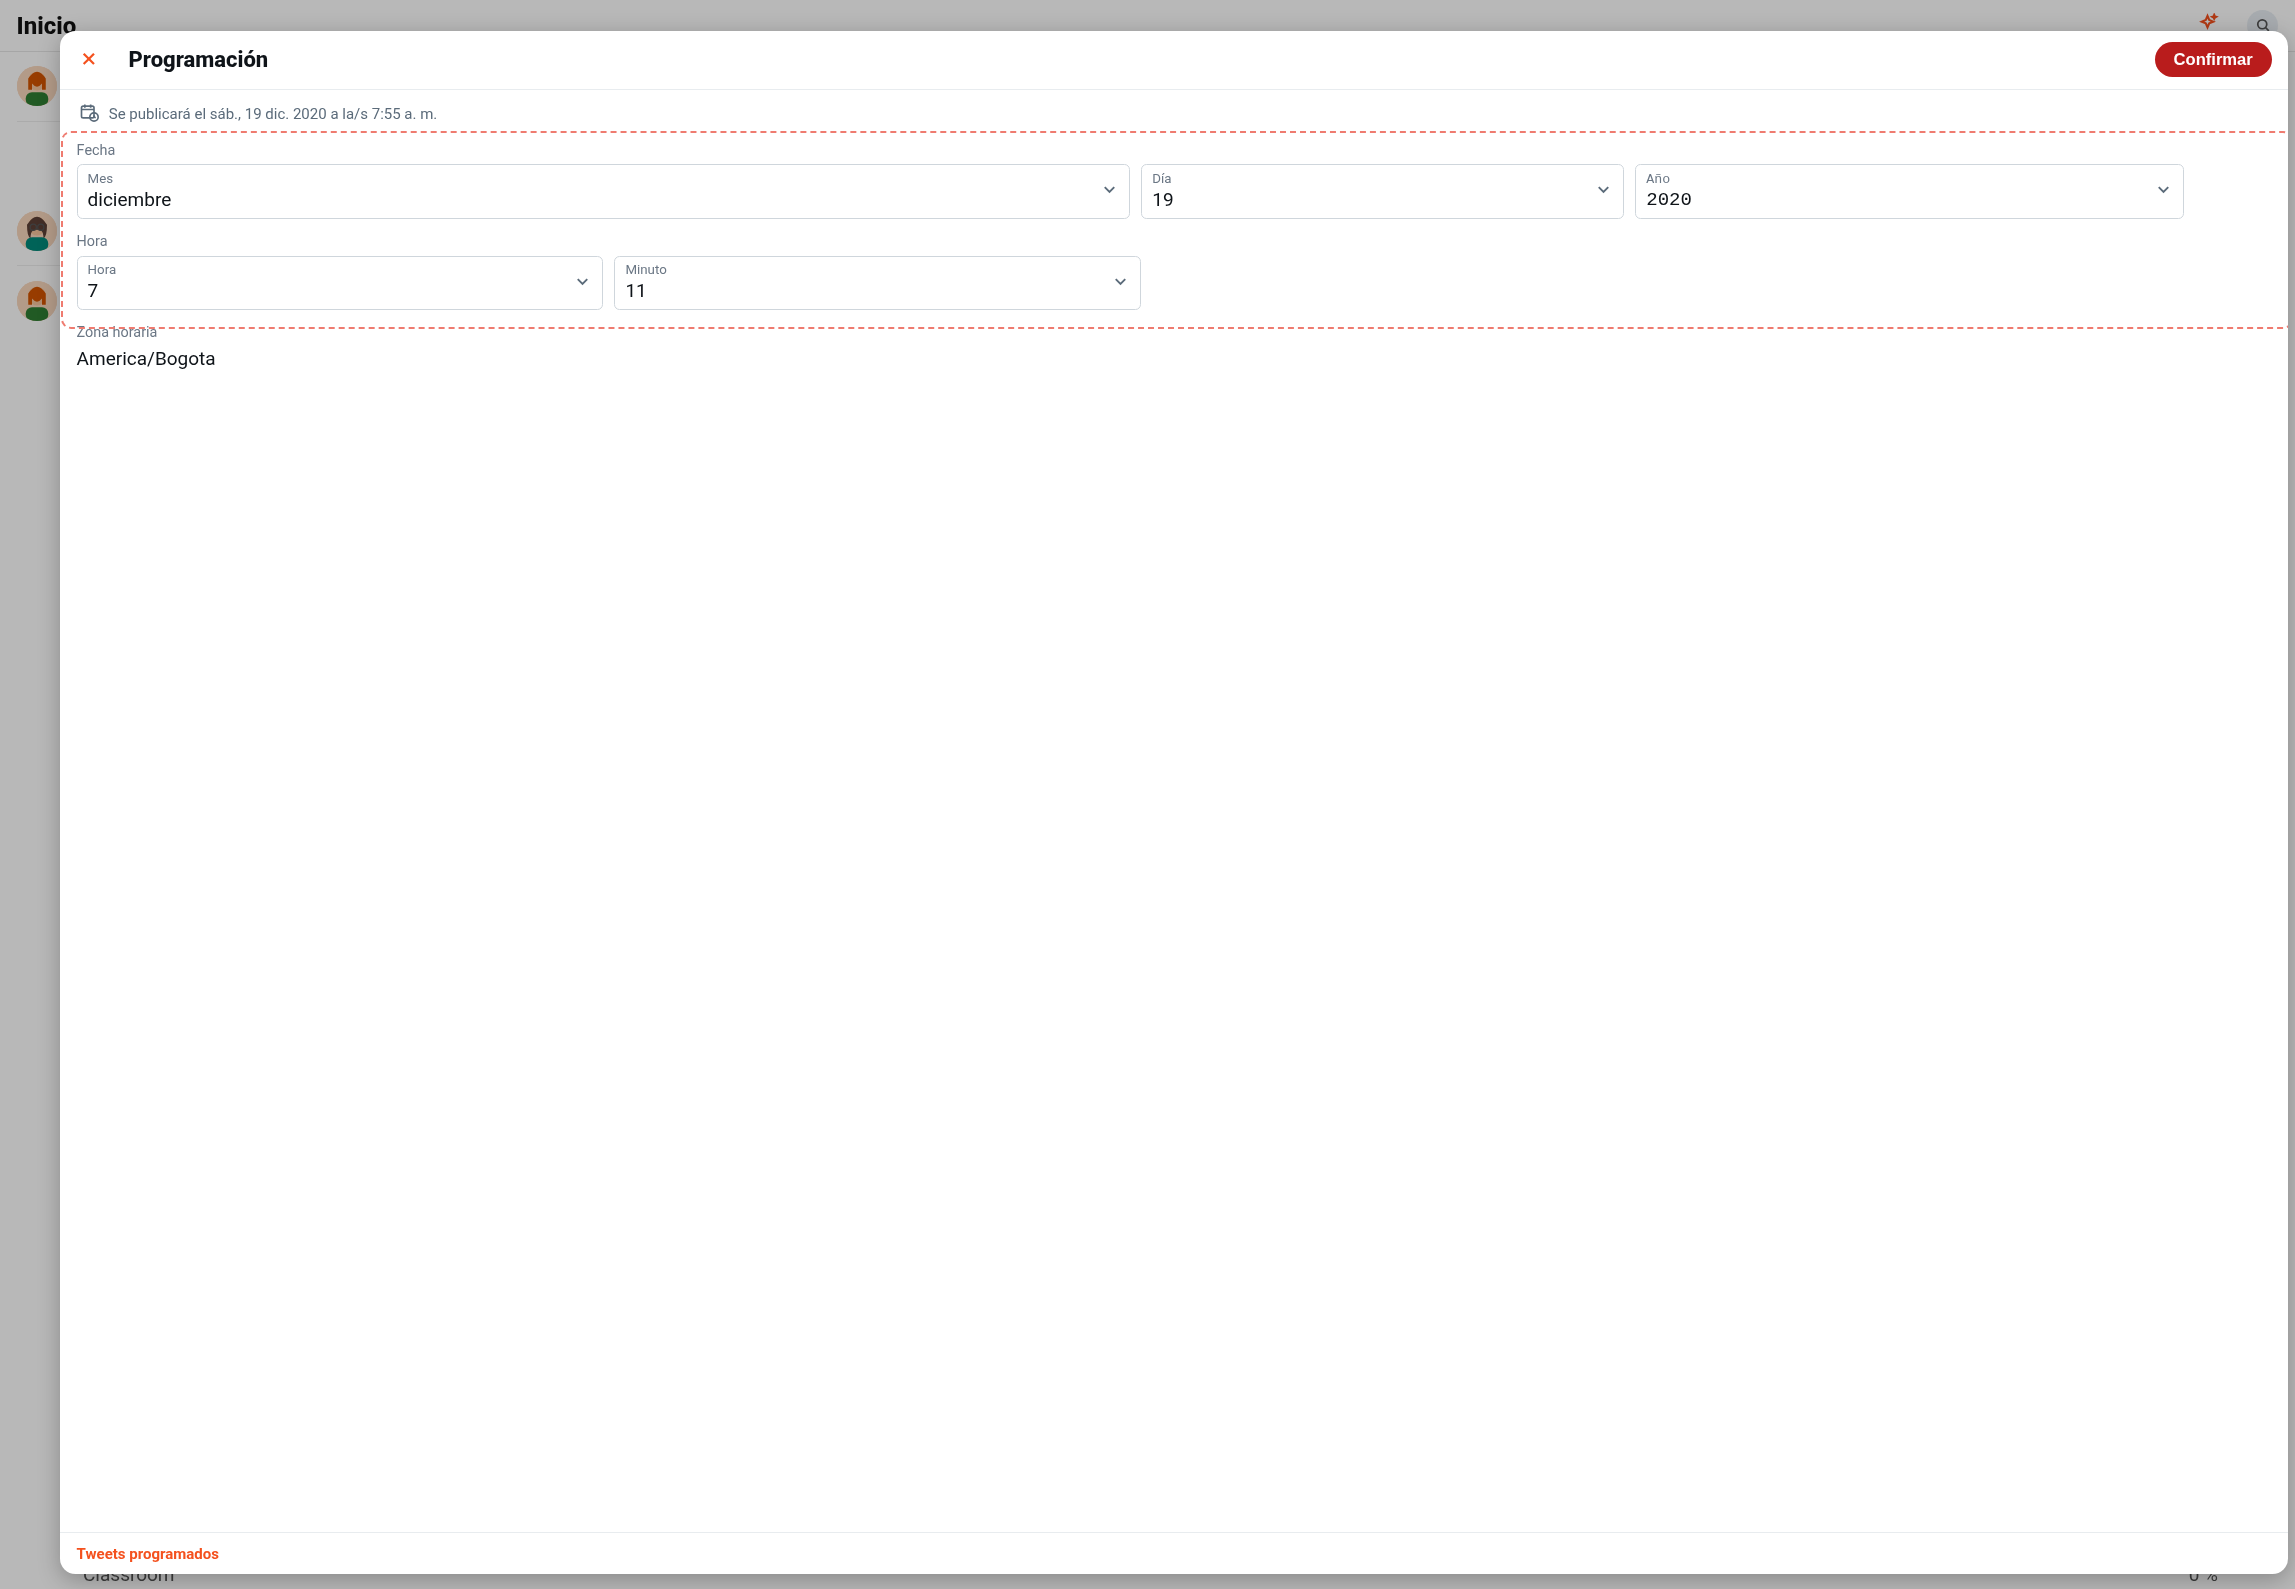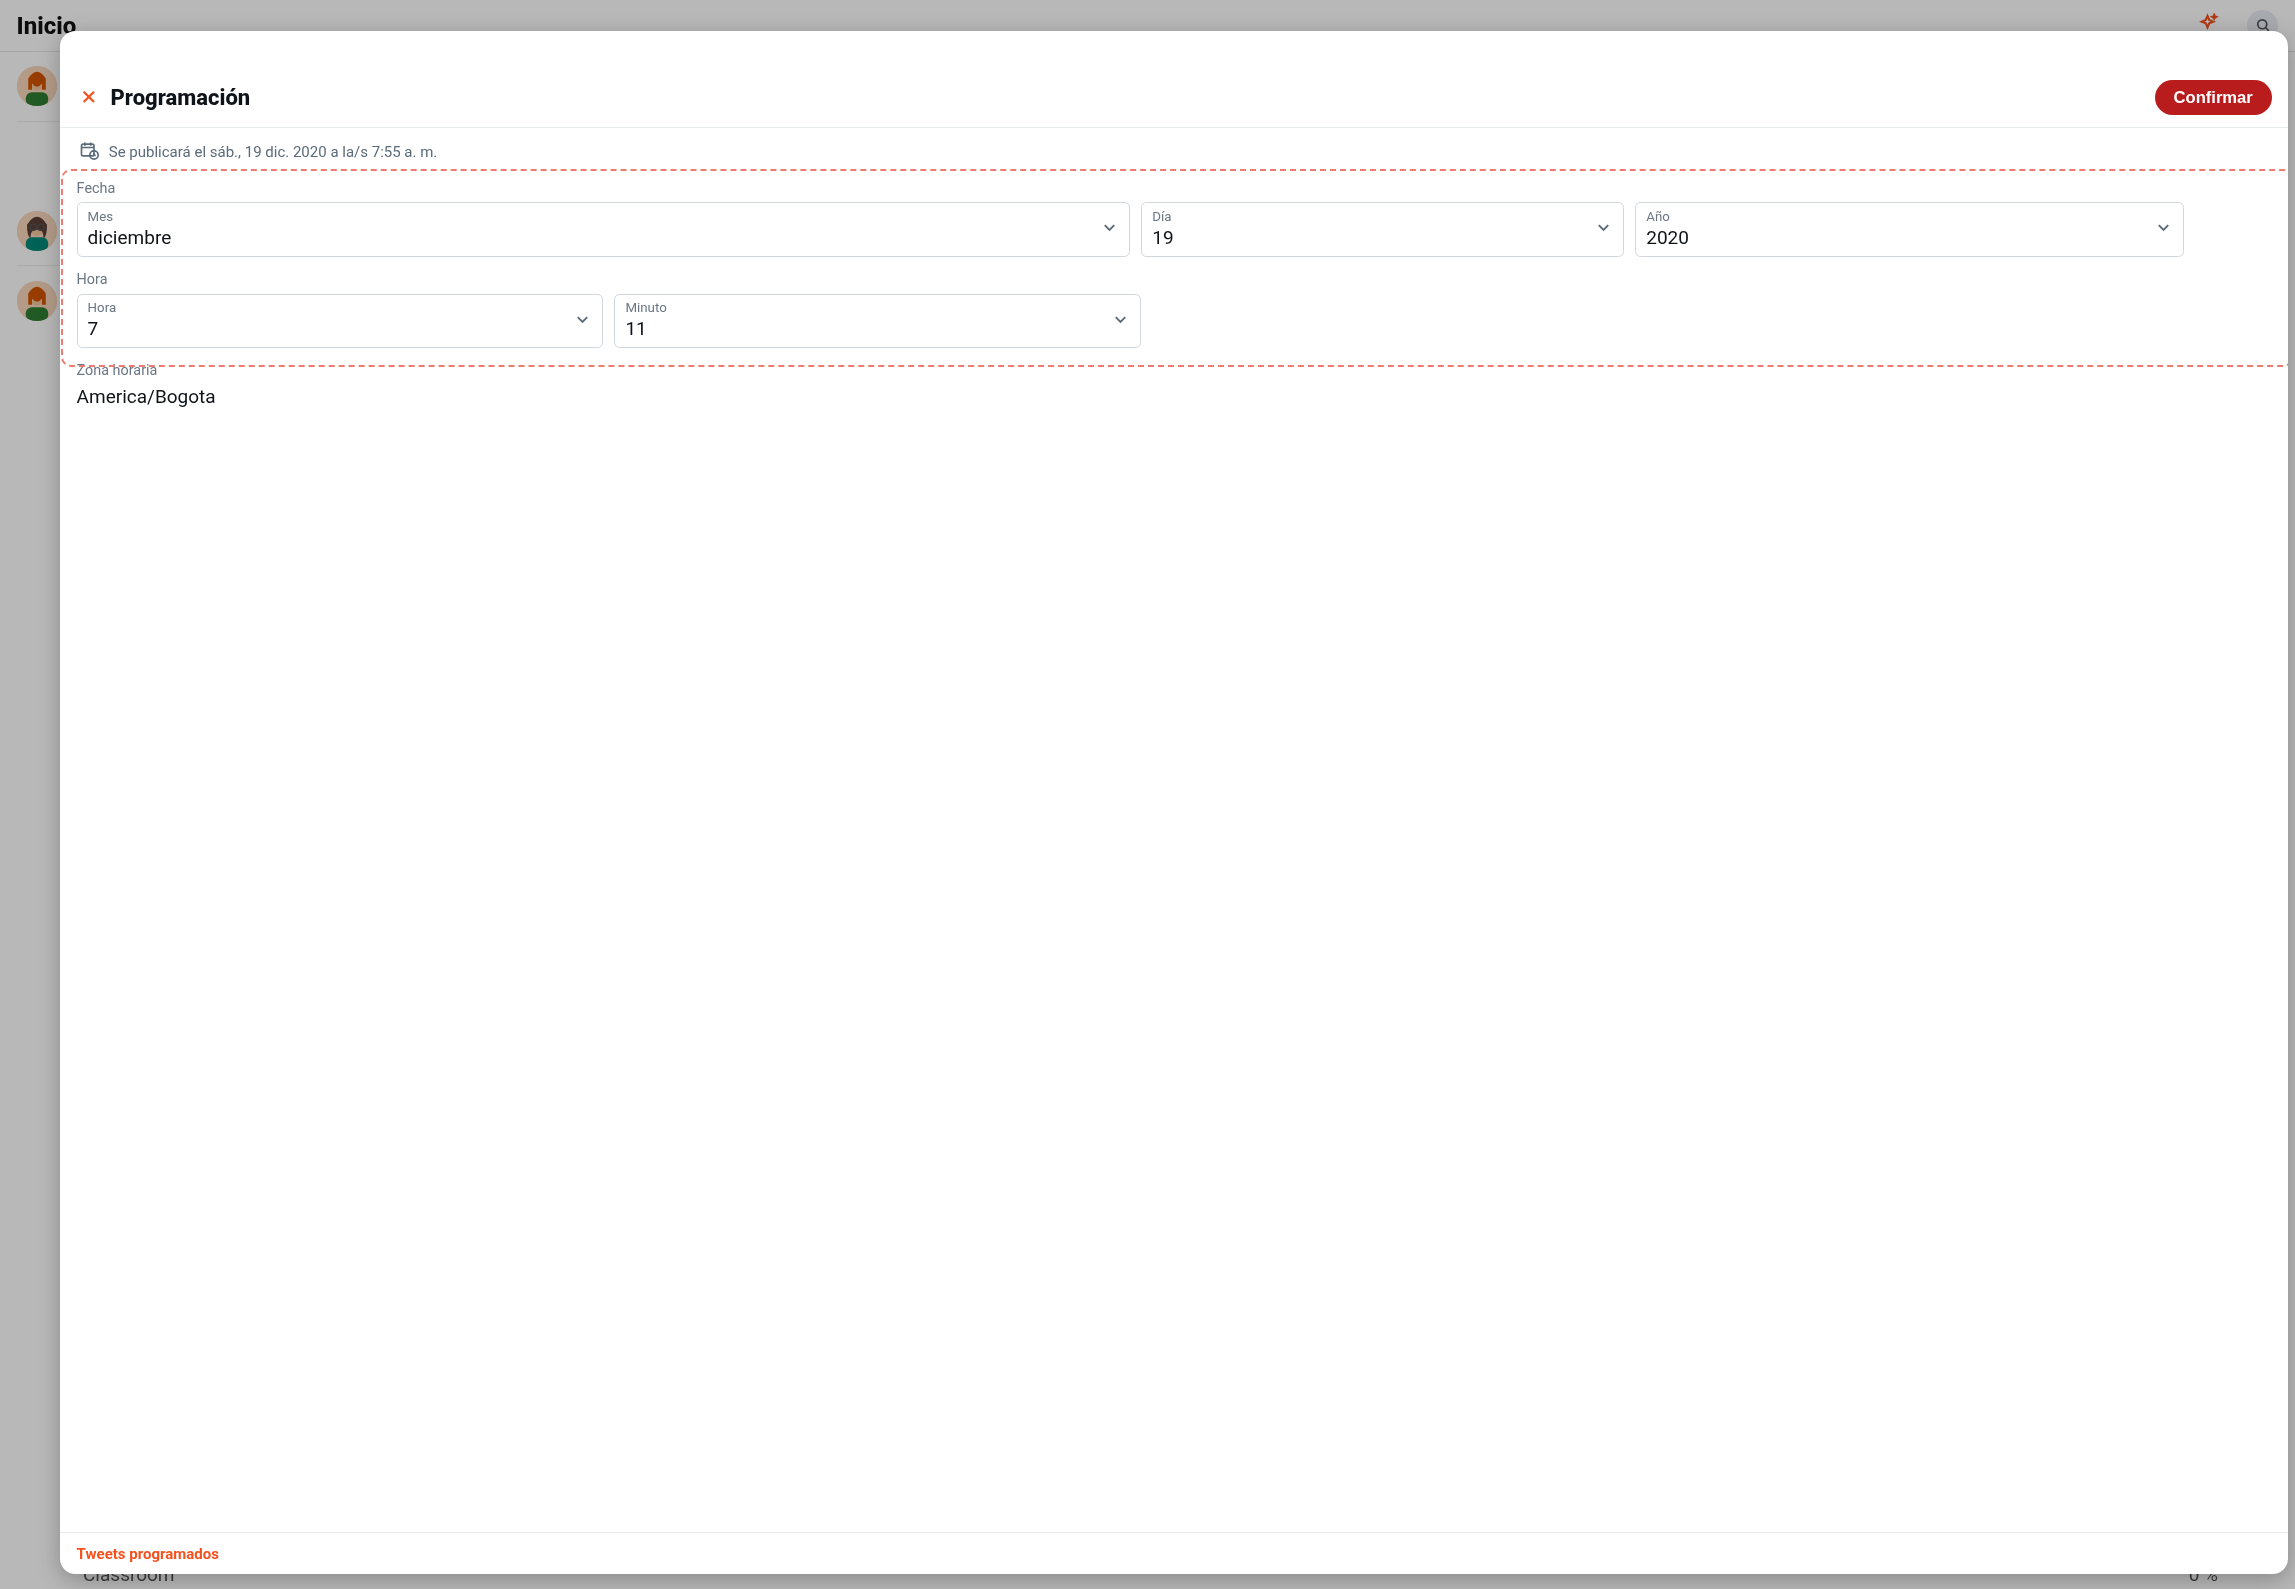--- a/index.html
+++ b/index.html
@@ -92,22 +92,21 @@
     display: flex;
     flex-direction: column;
     overflow: hidden;
   }
 
   .modal-header {
     display: flex;
     align-items: center;
     padding: 11px 16.6px 12px 16.6px;
     border-bottom: 0.6px solid #e8ecef;
-    gap: 10px;
-    margin-top: 38px;
+    gap: 28px;
   }
   .close-btn {
     width: 24px; height: 24px;
     display:flex; align-items:center; justify-content:center;
     cursor: pointer;
     color: #f4511e;
   }
   .close-btn svg { width: 17.7px; height: 17.7px; stroke: currentColor; stroke-width: 3; }
   .modal-title {
     font-size: 22px;
@@ -184,21 +183,21 @@
     font-size: 19px;
     color: #0f1419;
   }
   .chevron {
     align-self: center;
   }
   .chevron svg { width: 19px; height: 19px; stroke:#5b6b7a; fill:none; stroke-width:2.4;}
 
   .w-month { flex: 0 0 48%; gap: 20px; }
   .w-day   { flex: 0 0 22%; }
-  .w-year  { flex: 0 0 25%; }
+  .w-year  { flex: 0 0 25%; font-family: Liberation Mono, monospace; }
   .w-hour  { flex: 0 0 24%; }
   .w-min   { flex: 0 0 24%; }
 
   .tz-block { margin-top: 3.3px; }
   .tz-value { font-size: 19px; color:#0f1419; }
 
   .modal-footer {
     border-top: 0.6px solid #e8ecef;
     padding: 12px 16.6px 11px 16.6px;
   }

